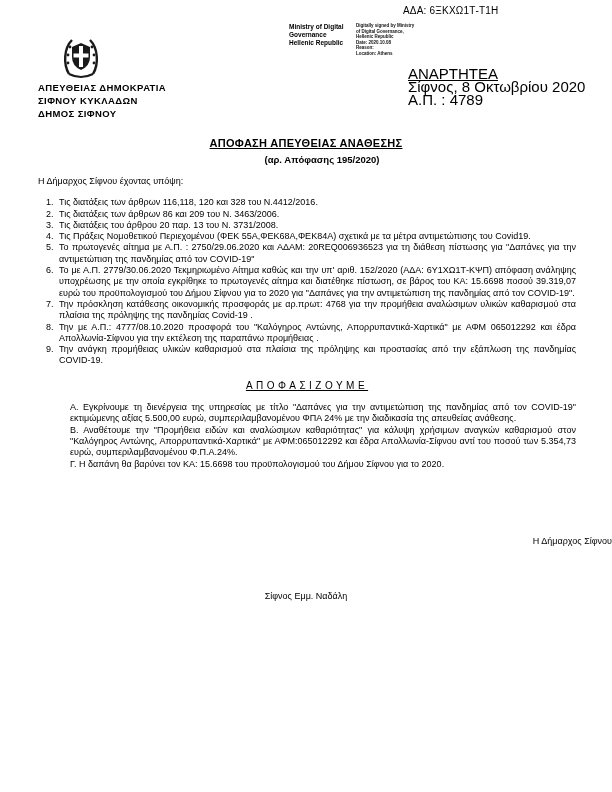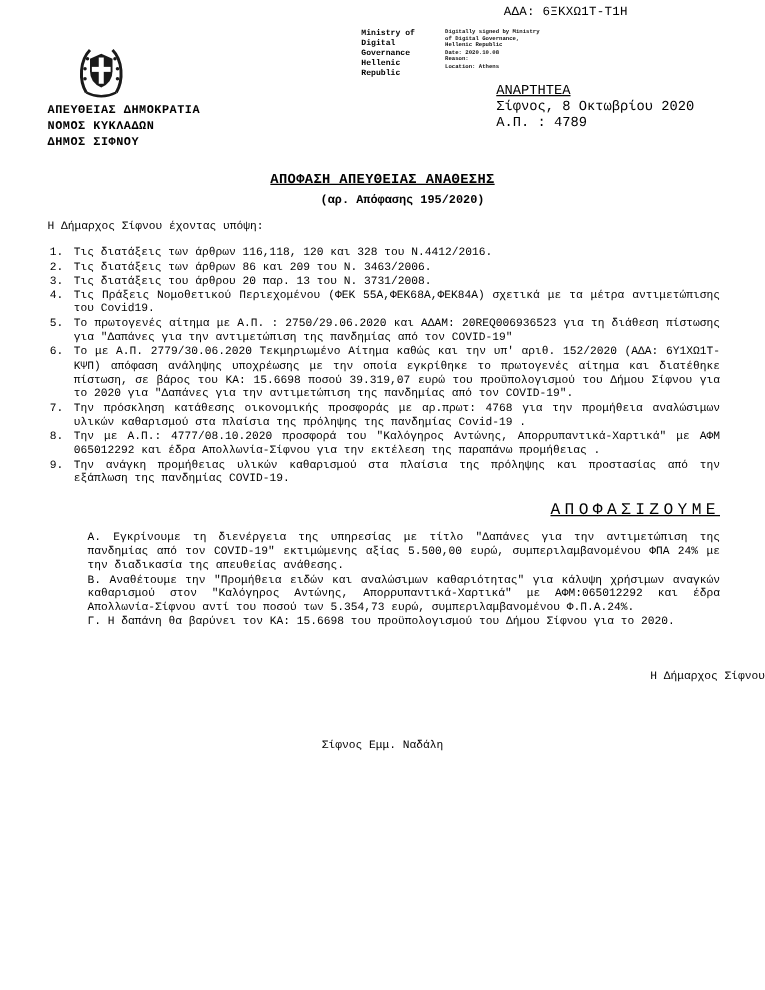--- a/index.html
+++ b/index.html
@@ -2,57 +2,57 @@
 <html><head>
 <meta charset="utf-8">
 <style>
   * { margin: 0; padding: 0; box-sizing: border-box; }
   html, body { background: #ffffff; }
   .page {
     width: 612px; height: 792px;
     position: relative;
     background: #ffffff;
     color: #000;
-    font-family: Liberation Mono, monospace;
+    font-family: Liberation Sans, sans-serif;
     margin: 0 auto;
     overflow: hidden;
   }
   .ada {
     position: absolute; top: 5px; left: 403px;
     font-size: 10px; letter-spacing: 0.2px;
   }
   .stamp {
     position: absolute; top: 23px; left: 289px;
     width: 152px; display: flex; gap: 5px;
   }
   .stamp-ministry { font-size: 6.5px; font-weight: bold; line-height: 8px; width: 62px; }
   .stamp-sig { font-size: 4.5px; line-height: 5.6px; color: #111; width: 85px; font-weight: bold; }
   .emblem { position: absolute; top: 35px; left: 61px; width: 40px; height: 46px; }
   .header-left {
     position: absolute; top: 81px; left: 38px;
     font-weight: bold; font-size: 9.5px; line-height: 13.2px; letter-spacing: 0.4px;
   }
   .header-right {
-    position: absolute; top: 67px; left: 397px;
-    font-size: 11px; line-height: 13.2px;
+    position: absolute; top: 67px; left: 408px;
+    font-size: 15px; line-height: 13.2px;
   }
   .anartitea { text-decoration: underline; }
   .title-block { position: absolute; top: 133px; left: 0; width: 612px; text-align: center; }
   .title-main { font-size: 11px; font-weight: bold; text-decoration: underline; display: inline-block; letter-spacing: 0.3px; }
   .title-sub { font-size: 9.5px; font-weight: bold; margin-top: 3px; padding-left: 32px; }
   .doc-body {
     position: absolute; top: 176px; left: 38px; width: 538px;
     font-size: 9px; line-height: 11.3px;
   }
   .intro { margin-bottom: 10px; }
   ol.considerations { list-style: decimal; padding-left: 18px; margin: 0; }
   ol.considerations li { text-align: justify; padding-left: 3px; }
   .decision-heading {
-    text-align: right; text-decoration: underline;
-    letter-spacing: 3.5px; margin: 13px 0 11px 0; font-size: 13px;
+    text-align: center; text-decoration: underline;
+    letter-spacing: 3.5px; margin: 13px 0 11px 0; font-size: 10px;
   }
   .decisions { margin-left: 32px; width: 506px; }
   .decision-par { text-align: justify; }
   .sig-role { position: absolute; top: 536px; left: 0; width: 612px; text-align: right; font-size: 9px; }
   .sig-name { position: absolute; top: 591px; left: 0; width: 612px; text-align: center; font-size: 9px; }
 </style>
 </head>
 <body>
 
 <div class="page">
@@ -87,21 +87,21 @@
       <circle cx="33" cy="20" r="1.4" fill="#1a1a1a"></circle>
       <circle cx="33" cy="28" r="1.4" fill="#1a1a1a"></circle>
       <path d="M20,8 L29,12 L29,22 Q29,31 20,35 Q11,31 11,22 L11,12 Z" fill="#1a1a1a"></path>
       <rect x="18" y="11" width="4" height="21" fill="#ffffff"></rect>
       <rect x="12.5" y="18.5" width="15" height="4" fill="#ffffff"></rect>
     </svg>
   </div>
 
   <div class="header-left">
     <div>ΑΠΕΥΘΕΙΑΣ ΔΗΜΟΚΡΑΤΙΑ</div>
-    <div>ΝΟΜΟΣ ΚΥΚΛΑΔΩΝ</div>
+    <div>ΣΙΦΝΟΥ ΚΥΚΛΑΔΩΝ</div>
     <div>ΔΗΜΟΣ ΣΙΦΝΟΥ</div>
   </div>
 
   <div class="header-right">
     <div class="anartitea">ΑΝΑΡΤΗΤΕΑ</div>
     <div>Σίφνος, 8 Οκτωβρίου 2020</div>
     <div>Α.Π. : 4789</div>
   </div>
 
   <div class="title-block">

